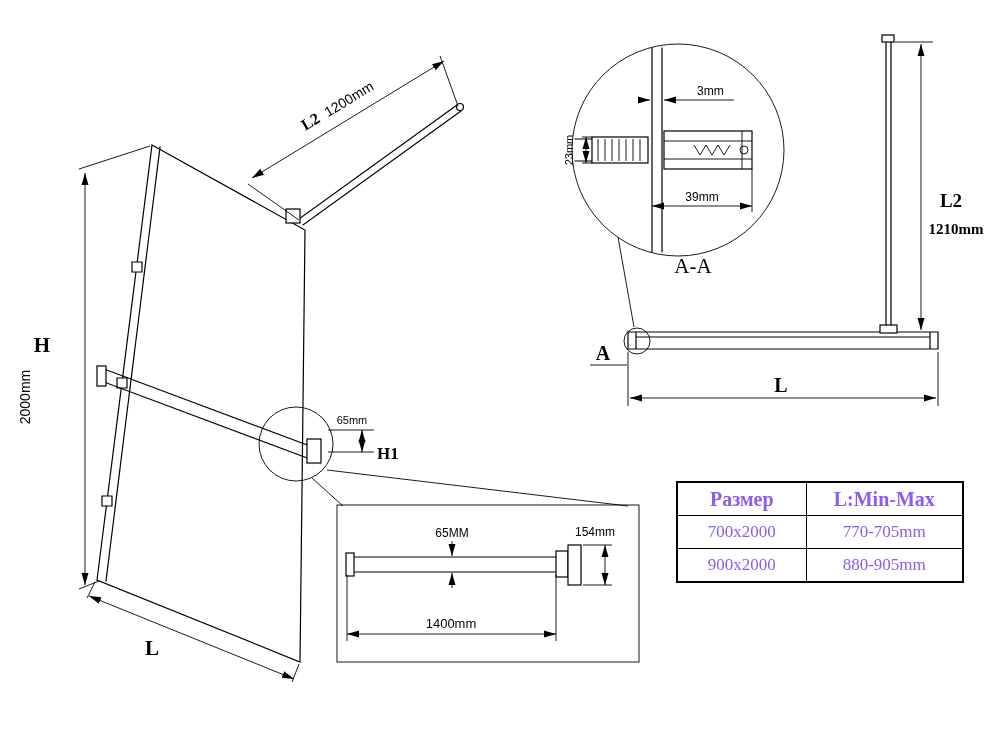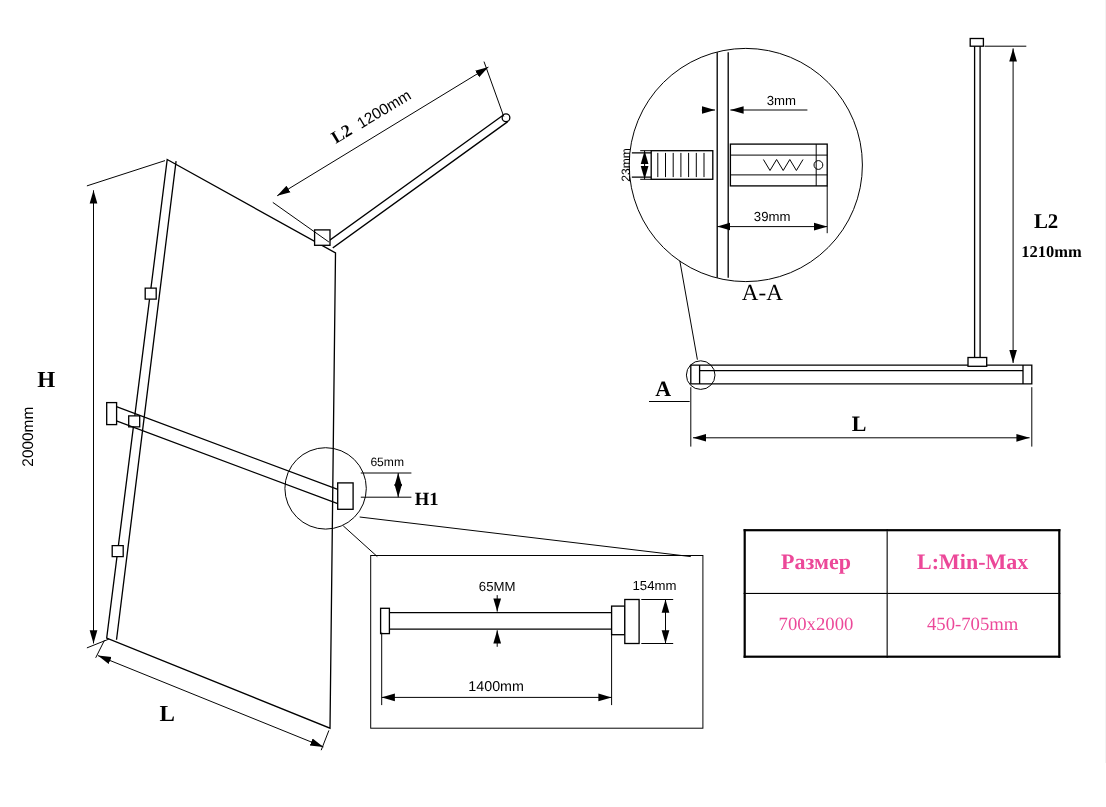--- a/index.html
+++ b/index.html
@@ -9,21 +9,21 @@
   svg text{fill:#000;}
   .s  {stroke:#000;stroke-width:1.2;fill:none;stroke-linecap:square;}
   .sf {stroke:#000;stroke-width:1.2;fill:#fff;}
   .d  {stroke:#000;stroke-width:0.9;fill:none;}
   .t  {font-family:"Liberation Sans",sans-serif;}
   .lbl{font-family:"Liberation Serif",serif;font-weight:bold;}
   .ser{font-family:"Liberation Serif",serif;}
   table.size-table{position:absolute;left:676px;top:481px;width:286px;border-collapse:collapse;
           table-layout:fixed;background:#fff;font-family:"Liberation Serif",serif;border:2px solid #000;}
   table.size-table th,table.size-table td{border:1px solid #000;text-align:center;vertical-align:middle;
-          height:32px;padding:12px 4px;font-size:17px;color:#ec4899;}
+          height:32px;padding:0 4px;font-size:17px;color:#8b5cf6;}
   table.size-table th{font-size:20px;font-weight:bold;}
 </style>
 </head>
 <body>
 
 <div class="canvas">
 
 <svg width="1005" height="734" viewBox="0 0 1005 734">
   <defs>
     <marker id="arr" viewBox="0 0 12 9" refX="12" refY="4.5" markerWidth="12" markerHeight="9" markerUnits="userSpaceOnUse" orient="auto-start-reverse">
@@ -162,18 +162,22 @@
       </colgroup>
   <thead>
     <tr>
       <th>Размер</th>
       <th>L:Min-Max</th>
     </tr>
   </thead>
   <tbody>
     <tr>
       <td>700x2000</td>
-      <td>450-705mm</td>
+      <td>770-705mm</td>
+    </tr>
+    <tr>
+      <td>900x2000</td>
+      <td>880-905mm</td>
     </tr>
   </tbody>
 </table>
 
 </div>
 
 </body></html>

